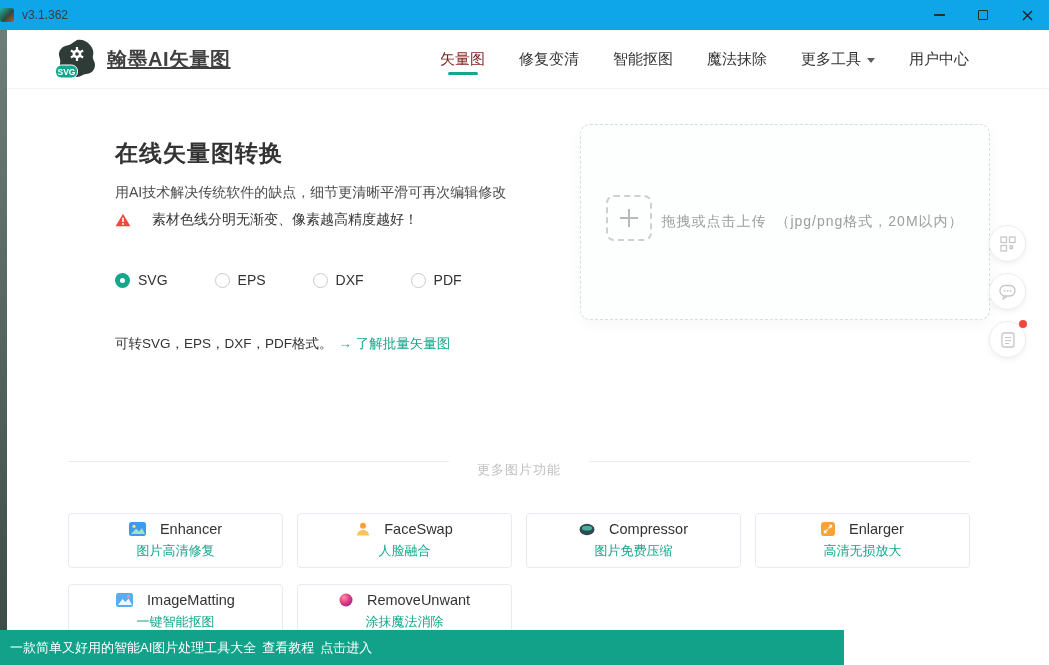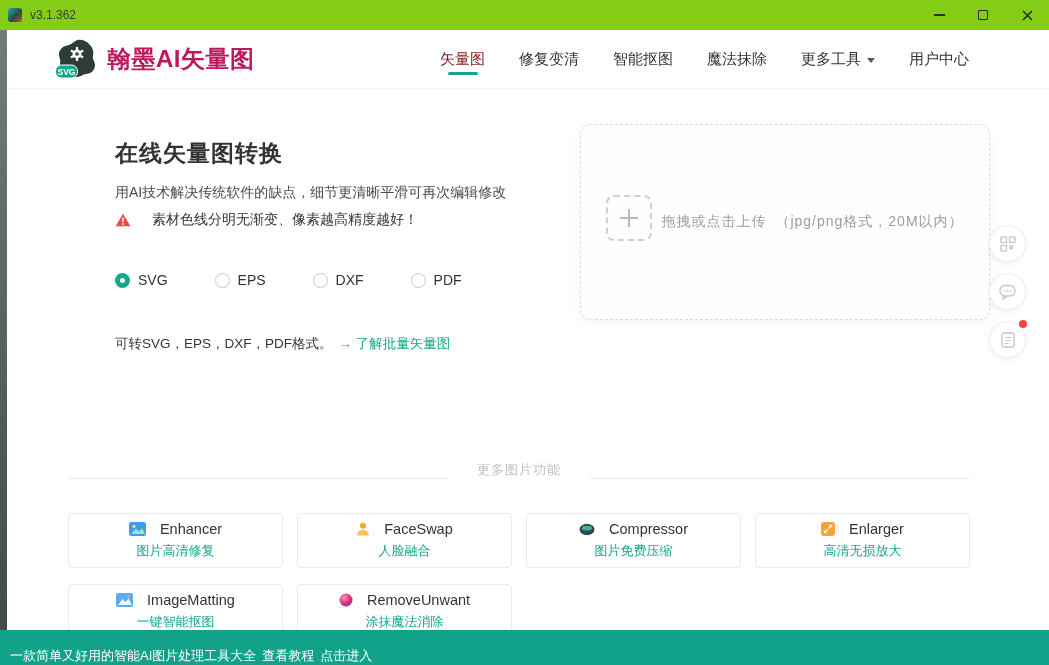--- a/index.html
+++ b/index.html
@@ -2,35 +2,35 @@
 <html><head>
 <meta charset="utf-8">
 <style>
   * { margin:0; padding:0; box-sizing:border-box; }
   html,body { width:1049px; height:665px; overflow:hidden; background:#fff;
               font-family:"Liberation Sans", sans-serif; }
   .page { position:relative; width:1049px; height:665px; background:#fff; }
 
   
   .titlebar { position:absolute; left:0; top:0; width:1049px; height:30px;
-              background:#84cc16; display:flex; align-items:center; padding-left:8px; }
+              background:#0ea5e9; display:flex; align-items:center; padding-left:0; }
   .app-icon { width:14px; height:14px; border-radius:3px;
               background:linear-gradient(135deg,#1fb79a 0%,#2e4a44 55%,#d8433a 100%); }
   .version { font-size:12px; color:#3c3c3c; margin-left:8px; }
   .win-controls { position:absolute; right:0; top:0; height:30px; display:flex; }
   .win-btn { width:44px; height:30px; display:flex; align-items:center; justify-content:center; }
   .ic-min { width:11px; height:1.5px; background:#2b2b2b; display:block; }
   .ic-max { width:10px; height:10px; border:1.3px solid #2b2b2b; border-radius:1px; display:block; }
 
   
   .header { position:absolute; left:0; top:30px; width:1049px; height:58px; background:#fff;
             display:flex; align-items:center; padding:0 80px 0 55px;
             box-shadow:0 1px 0 rgba(0,0,0,0.05); }
   .logo { display:flex; align-items:center; gap:10px; }
-  .logo-text { font-size:24px; font-weight:bold; color:#be185d; letter-spacing:0.5px; }
+  .logo-text { font-size:20px; font-weight:bold; color:#404040; letter-spacing:0.5px;text-decoration:underline; }
   .nav { margin-left:auto; display:flex; gap:34px; height:58px; }
   .nav-item { display:flex; align-items:center; font-size:15px; color:#333;
               position:relative; cursor:pointer; white-space:nowrap; }
   .nav-item.active { color:#7f1d1d; }
   .nav-item.active::after { content:""; position:absolute; left:50%; transform:translateX(-50%);
               bottom:13px; width:30px; height:3px; background:#15A68C; border-radius:2px; }
   .caret { width:0; height:0; border-left:4.5px solid transparent; border-right:4.5px solid transparent;
            border-top:5px solid #5c5c5c; margin-left:6px; margin-top:2px; }
 
   
@@ -70,37 +70,37 @@
   
   .float-btn { position:absolute; left:989px; width:37px; height:37px; border-radius:50%;
                background:#fff; border:1px solid #ededed; box-shadow:0 2px 6px rgba(0,0,0,0.06);
                display:flex; align-items:center; justify-content:center; cursor:pointer; }
   .fb1 { top:225px; } .fb2 { top:273px; } .fb3 { top:321px; }
   .red-dot { position:absolute; right:-2px; top:-2px; width:8px; height:8px; border-radius:50%;
              background:#F0483E; }
 
   
   .divider { position:absolute; left:68px; top:461px; width:902px; display:flex;
-             align-items:flex-end; gap:28px; }
+             align-items:flex-start; gap:28px; }
   .div-line { flex:1; border-top:1px solid #ebebeb; }
   .div-text { font-size:13px; color:#c0c0c0; letter-spacing:1px; }
 
   
   .cards { position:absolute; left:68px; top:513px; width:902px; display:grid;
            grid-template-columns:repeat(4,1fr); gap:16px 14px; }
   .card { height:55px; border:1px solid #e9e9f2; border-radius:4px; background:#fff;
           display:flex; flex-direction:column; align-items:center; justify-content:center;
           gap:5px; cursor:pointer; }
   .card-title { display:flex; align-items:center; gap:14px; font-size:14.5px; color:#333;
                 font-weight:500; }
   .card-sub { font-size:13px; color:#15A68C; }
 
   
-  .footer { position:absolute; left:0; bottom:0; width:1049px; height:35px; background:#12A189;
-            display:flex; align-items:flex-end; padding-left:10px; z-index:10; }
+  .footer { position:absolute; left:0; bottom:0; width:844px; height:35px; background:#12A189;
+            display:flex; align-items:center; padding-left:10px; z-index:10; }
   .footer span { color:#fff; font-size:13px; }
   .footer .flink { margin-left:6px; cursor:pointer; }
 </style>
 </head>
 <body>
 
 <div class="page">
 
   <div class="titlebar">
     <span class="app-icon"></span>

